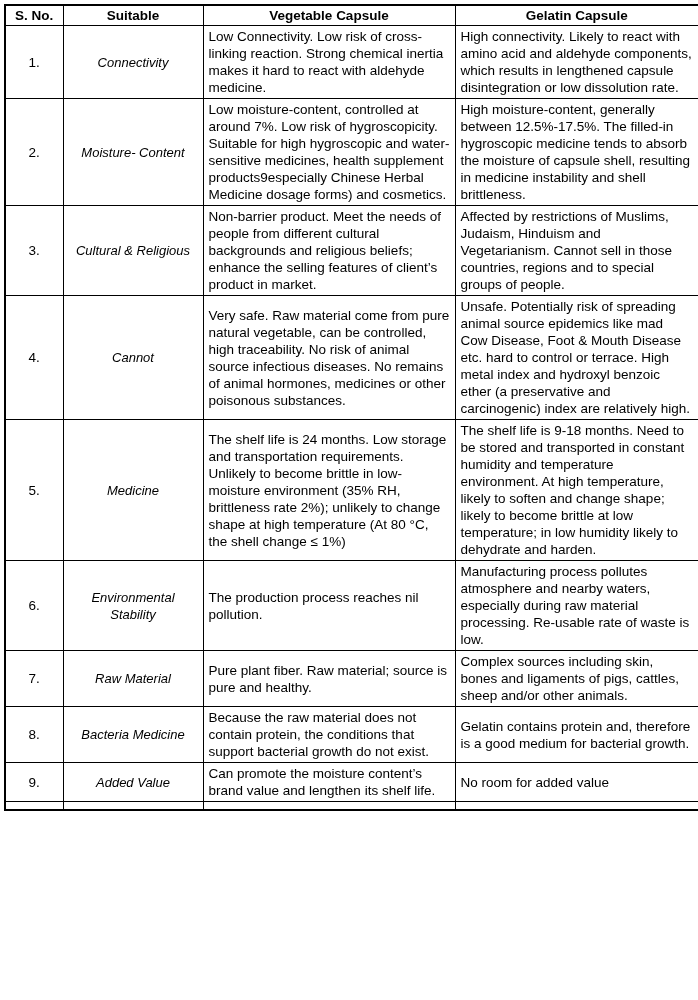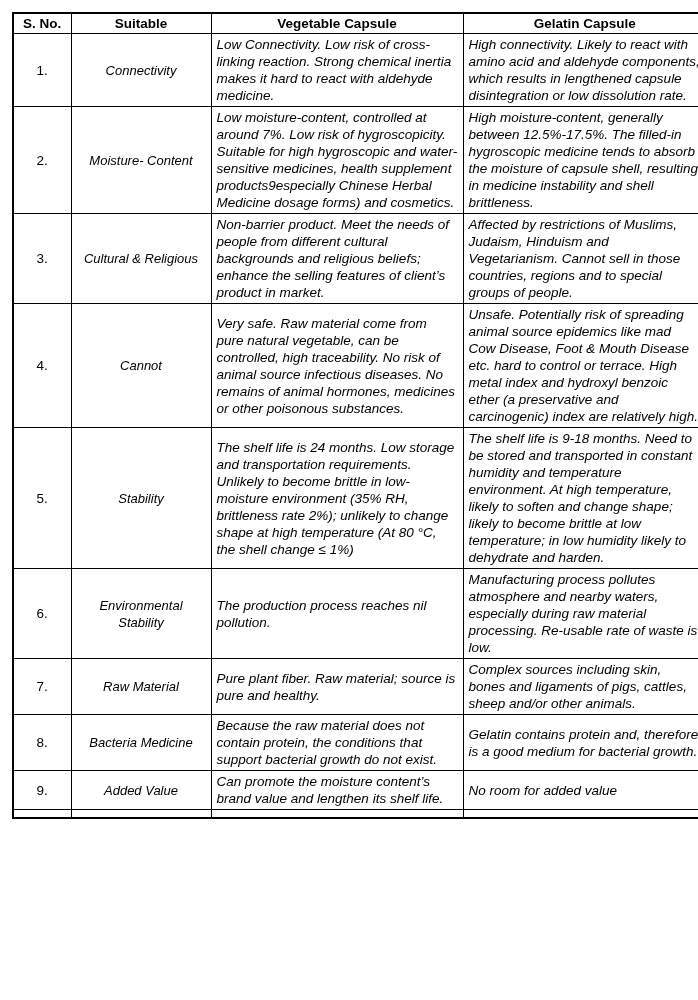--- a/index.html
+++ b/index.html
@@ -6,21 +6,21 @@
     margin: 0;
     padding: 0;
     background: #ffffff;
     font-family: "Liberation Sans", "DejaVu Sans", sans-serif;
   }
   .page {
     width: 698px;
     height: 1000px;
     box-sizing: border-box;
     background: #ffffff;
-    padding: 12px;
+    padding: 4px;
   }
   table.compare {
     width: 694px;
     border-collapse: collapse;
     table-layout: fixed;
     border: 2px solid #000000;
     font-size: 13.5px;
     color: #000000;
   }
   table.compare th,
@@ -45,21 +45,20 @@
   td.sno {
     text-align: center;
   }
   td.feat {
     text-align: center;
     font-size: 13px;
     font-style: italic;
   }
   td.veg, td.gel {
     text-align: left;
-    font-style: italic;
   }
   tr.empty-row td {
     height: 8px;
     padding: 0;
   }
 </style>
 </head>
 <body>
 
 <div class="page">
@@ -98,21 +97,21 @@
         <td class="gel">Affected by restrictions of Muslims, Judaism, Hinduism and Vegetarianism. Cannot sell in those countries, regions and to special groups of people.</td>
       </tr>
       <tr>
         <td class="sno">4.</td>
         <td class="feat">Cannot</td>
         <td class="veg">Very safe. Raw material come from pure natural vegetable, can be controlled, high traceability. No risk of animal source infectious diseases. No remains of animal hormones, medicines or other poisonous substances.</td>
         <td class="gel">Unsafe. Potentially risk of spreading animal source epidemics like mad Cow Disease, Foot &amp; Mouth Disease etc. hard to control or terrace. High metal index and hydroxyl benzoic ether (a preservative and carcinogenic) index are relatively high.</td>
       </tr>
       <tr>
         <td class="sno">5.</td>
-        <td class="feat">Stability</td>
+        <td class="feat">Medicine</td>
         <td class="veg">The shelf life is 24 months. Low storage and transportation requirements. Unlikely to become brittle in low-moisture environment (35% RH, brittleness rate  2%); unlikely to change shape at high temperature (At 80 °C, the shell change ≤ 1%)</td>
         <td class="gel">The shelf life is 9-18 months. Need to be stored and transported in constant humidity and temperature environment. At high temperature, likely to soften and change shape; likely to become brittle at low temperature; in low humidity likely to dehydrate and harden.</td>
       </tr>
       <tr>
         <td class="sno">6.</td>
         <td class="feat">Environmental Stability</td>
         <td class="veg">The production process reaches nil pollution.</td>
         <td class="gel">Manufacturing process pollutes atmosphere and nearby waters, especially during raw material processing. Re-usable rate of waste is low.</td>
       </tr>
       <tr>

